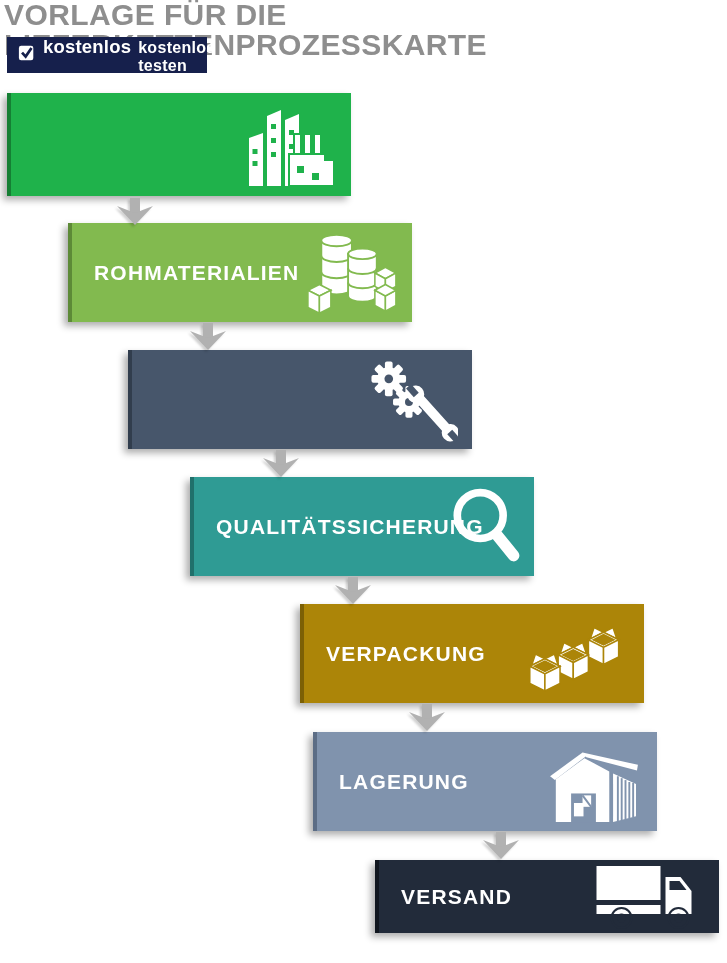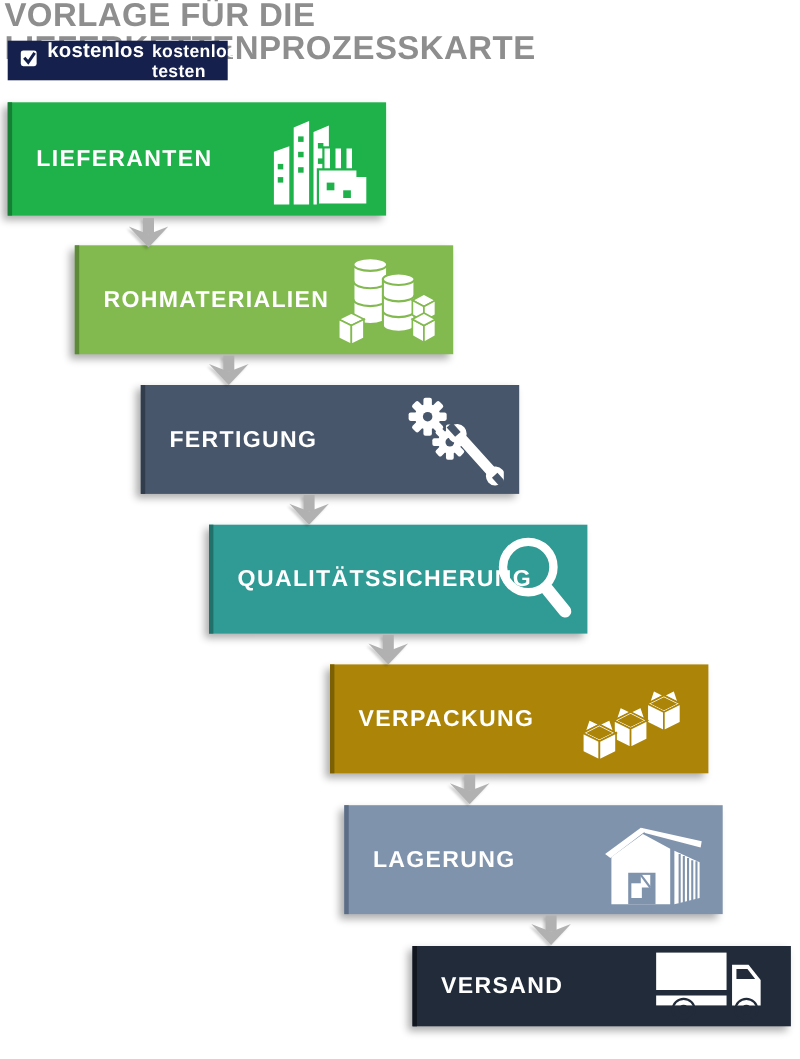--- a/index.html
+++ b/index.html
@@ -56,21 +56,20 @@
       </svg>
     </span>
     <span class="logo-text">
       <span class="brand">kostenlos</span>
       <span class="tagline">kostenlos testen</span>
     </span>
   </div>
 
   <div class="stage s0" style="background: rgb(31, 178, 75); --c: #1FB24B;">
     <span class="stripe" style="background: rgb(21, 127, 52);"></span>
-    <span class="label">LIEFERANTEN</span>
     <span class="icon">
       <svg width="100" height="86" viewBox="0 0 100 86" fill="#ffffff">
         <polygon points="12,36 26,31 26,84 12,84"></polygon>
         <polygon points="30,14 44,8 44,84 30,84"></polygon>
         <polygon points="48,18 62,12 62,84 48,84"></polygon>
         <rect class="win" x="15.5" y="47" width="5" height="5"></rect>
         <rect class="win" x="15.5" y="59" width="5" height="5"></rect>
         <rect class="win" x="34" y="22" width="5" height="5"></rect>
         <rect class="win" x="34" y="36" width="5" height="5"></rect>
         <rect class="win" x="34" y="50" width="5" height="5"></rect>
@@ -111,21 +110,20 @@
           <polygon points="76,64 87,70 87,86 76,80"></polygon>
           <polygon points="87,70 98,64 98,80 87,86"></polygon>
           <polygon points="76,64 87,58 98,64 87,70"></polygon>
         </g>
       </svg>
     </span>
   </div>
 
   <div class="stage s2" style="background: rgb(71, 86, 107); --c: #47566B;">
     <span class="stripe" style="background: rgb(49, 61, 77);"></span>
-    <span class="label">FERTIGUNG</span>
     <span class="icon">
       <svg width="100" height="90" viewBox="0 0 104 92" fill="#ffffff">
         <g transform="translate(32,24)">
           <rect x="-4" y="-18" width="8" height="36" rx="2"></rect>
           <rect x="-4" y="-18" width="8" height="36" rx="2" transform="rotate(45)"></rect>
           <rect x="-4" y="-18" width="8" height="36" rx="2" transform="rotate(90)"></rect>
           <rect x="-4" y="-18" width="8" height="36" rx="2" transform="rotate(135)"></rect>
           <circle r="12"></circle>
           <circle class="win" r="4.5"></circle>
         </g>

